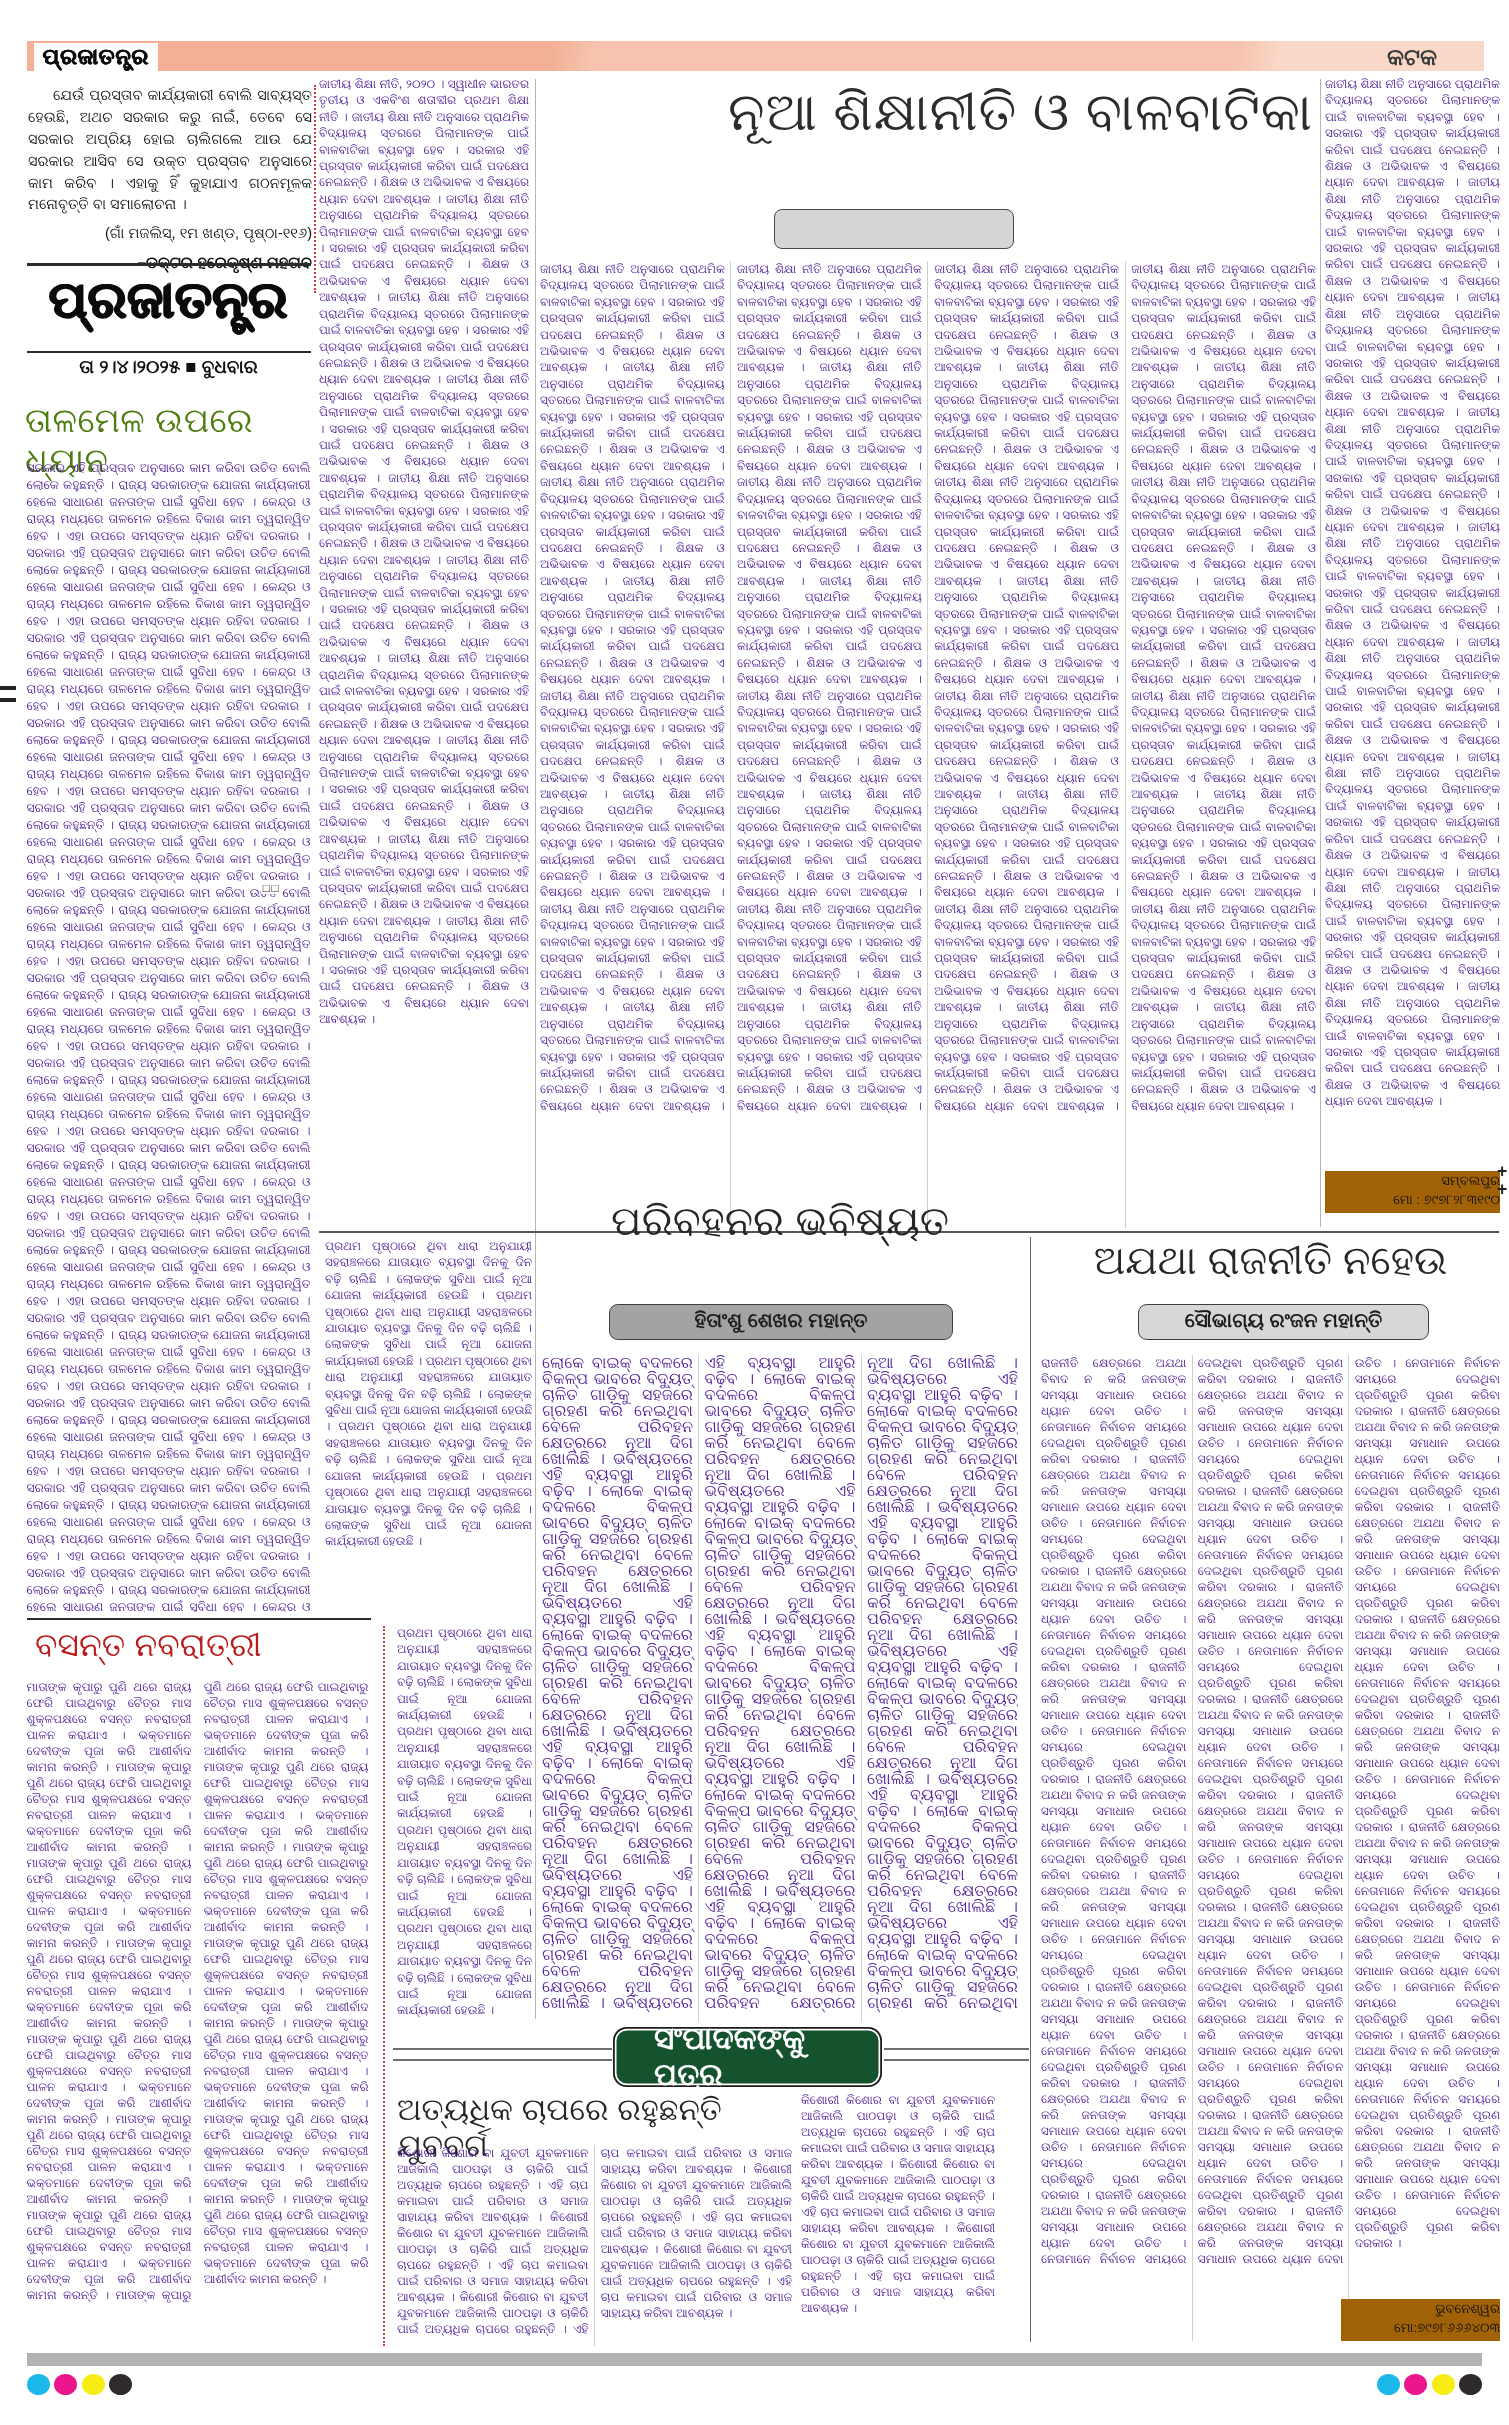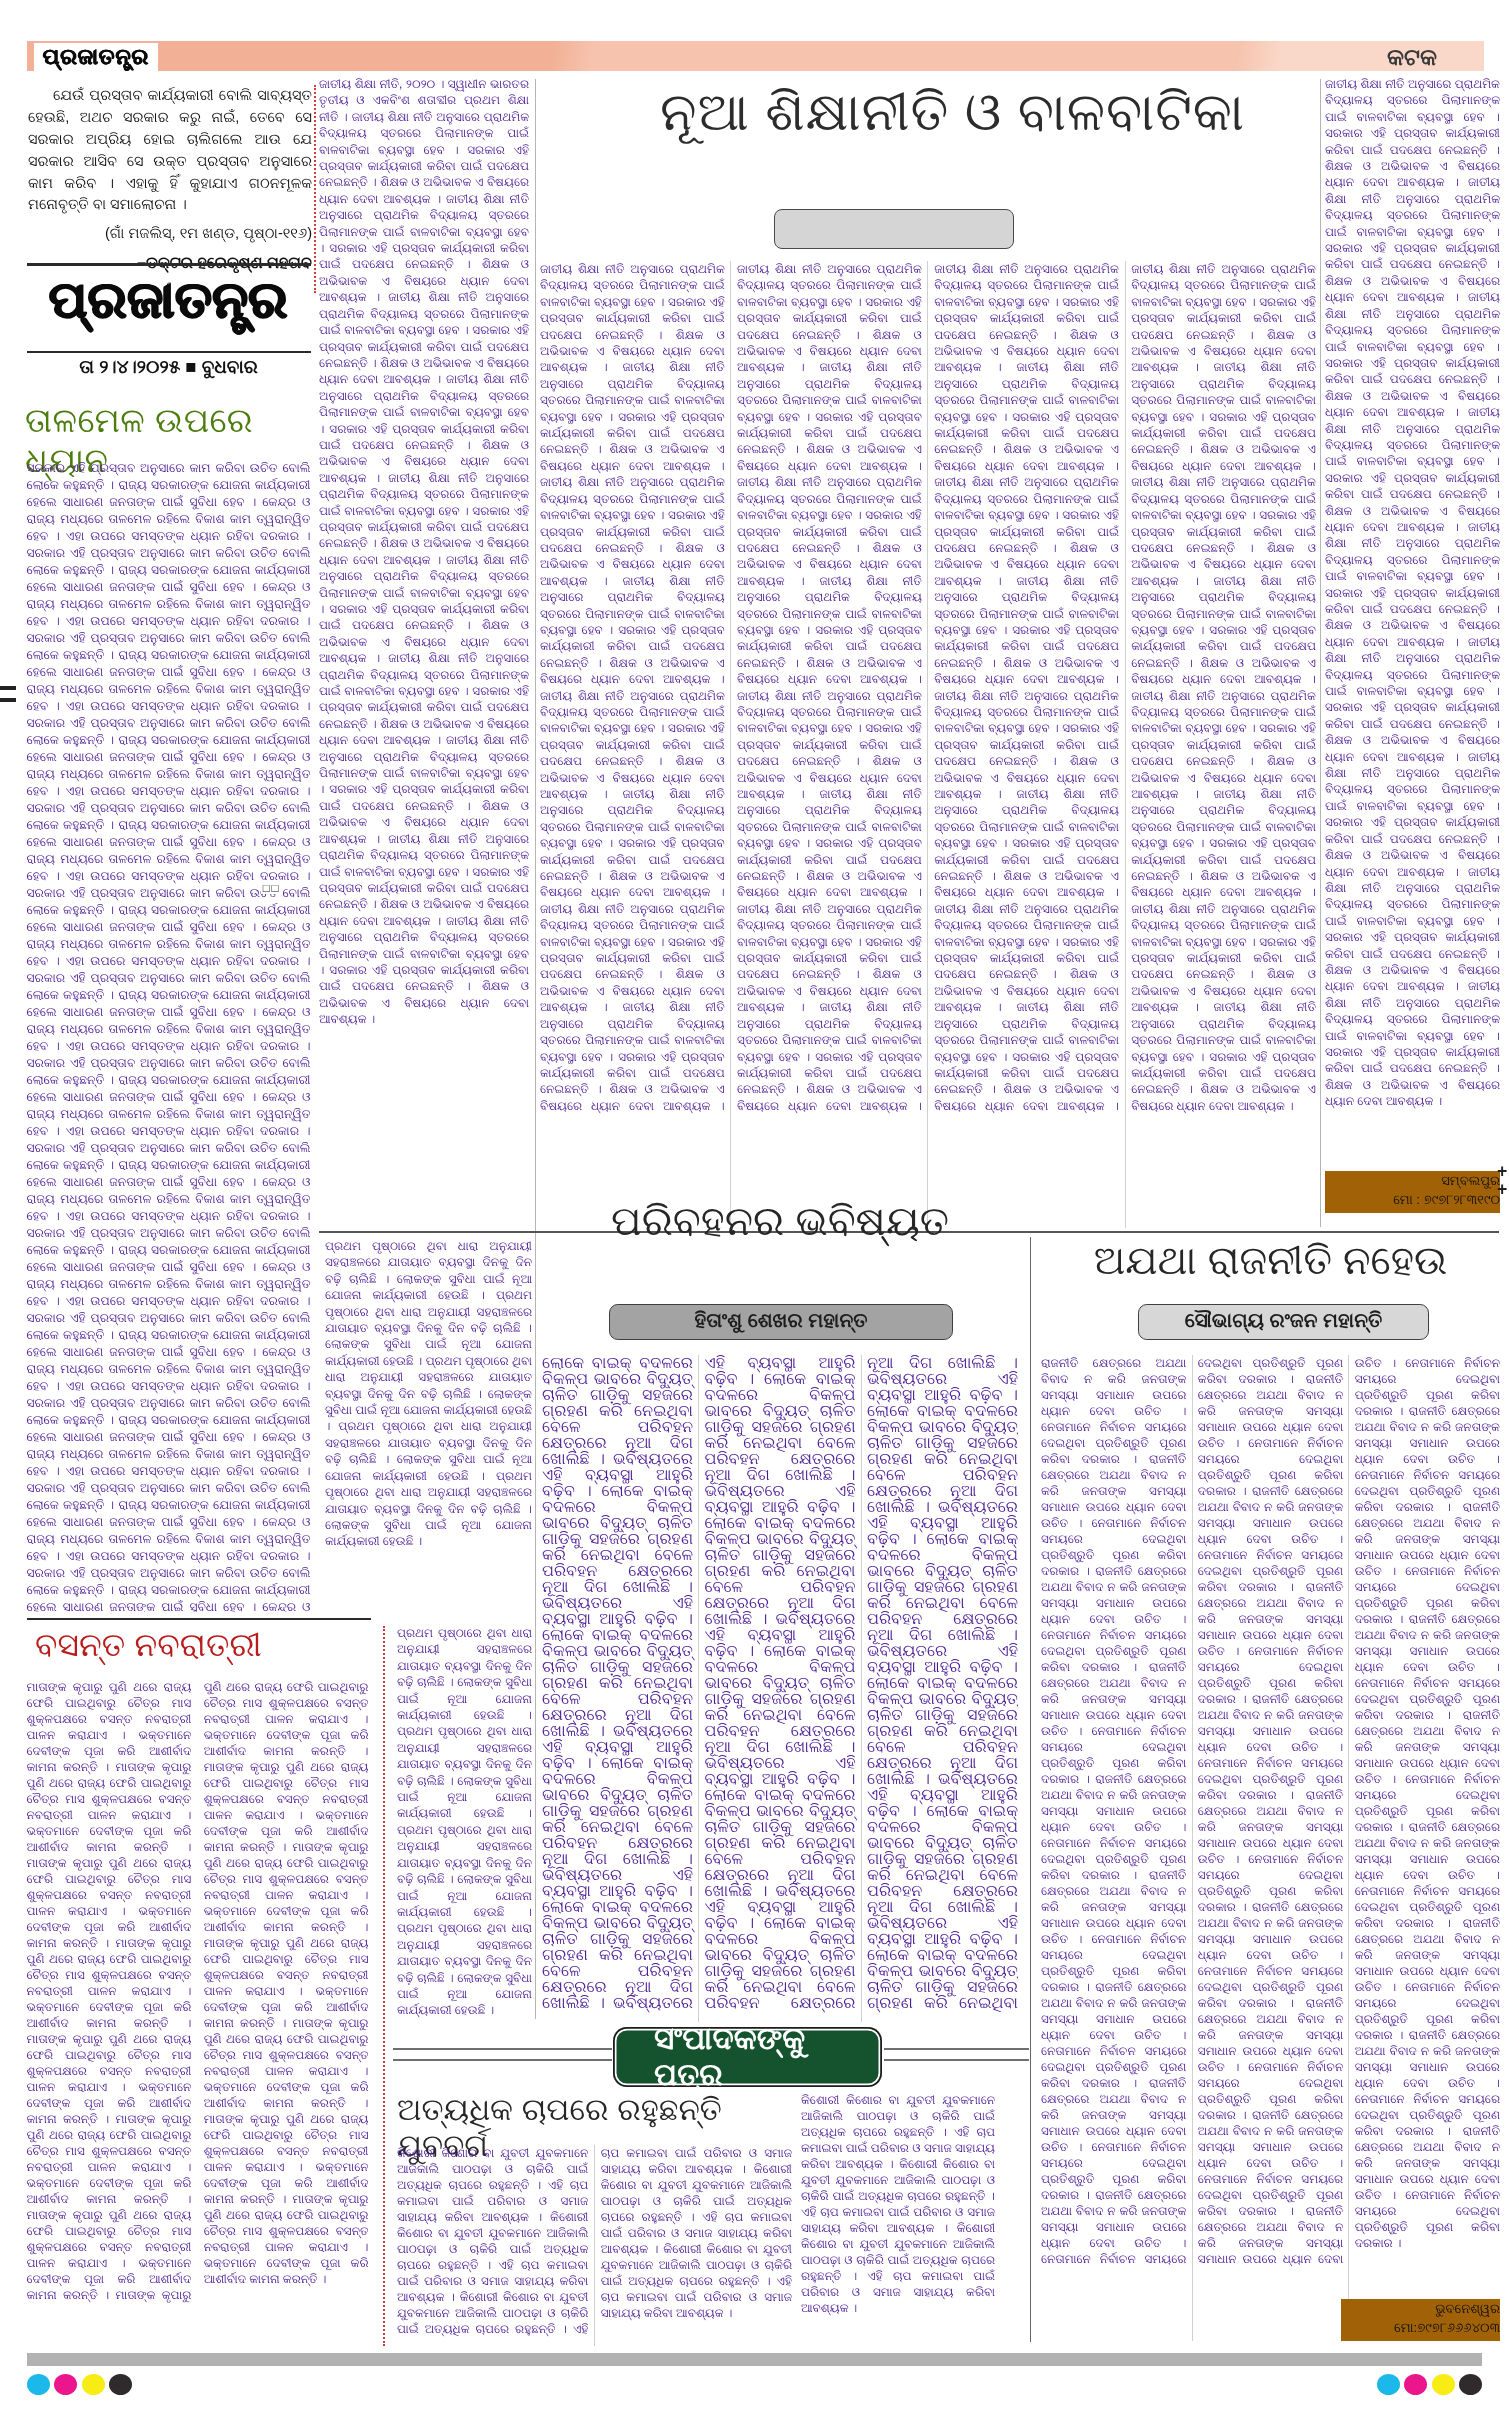--- a/index.html
+++ b/index.html
@@ -30,21 +30,21 @@
     text-shadow:1.2px 0 #0a0a0a, -1.2px 0 #0a0a0a, 0 0.9px #0a0a0a; }
   .dateline { position:absolute; left:26.5px; top:356px; width:284px; text-align:center;
     font-weight:700; font-size:18.5px; color:#101010; }
 
   .ed-head { position:absolute; left:25px; top:401px; width:291px; font-size:34px; color:#4d7c0f; letter-spacing:0.4px; }
   .ed-body { position:absolute; left:26.5px; top:460px; width:284px; height:1152px; font-size:12.3px; line-height:17px; }
   .end-mark { position:absolute; left:261px; top:882px; background:#fff; padding:0 1.8px; font-size:11.5px; letter-spacing:1.8px; }
 
   
   .main-colA  { position:absolute; left:319px; top:76px;  width:210px; height:1152px; font-size:12px; line-height:16.4px; }
-  .main-head  { position:absolute; left:568px; top:81px;  width:769px; text-align:center; font-size:53px; color:#2c2c2c; letter-spacing:0.9px; }
+  .main-head  { position:absolute; left:544px; top:81px;  width:769px; text-align:right; font-size:53px; color:#2c2c2c; letter-spacing:0.9px; }
   .grey-empty { position:absolute; left:774px; top:209px; width:240px; height:40px; background:#d5d5d5; border:1.8px solid #4a4a4a; border-radius:8px; }
   .main-body  { position:absolute; left:540px; top:261px; width:776px; height:967px; font-size:12px; line-height:16.4px;
     column-count:4; column-gap:12.3px; column-rule:0.9px solid #cfcfcf; }
   .main-last  { position:absolute; left:1325px; top:76px; width:175px; height:1094px; font-size:12px; line-height:16.4px; }
   .sign { position:absolute; background:#a16207; text-align:right; font-size:13.2px; line-height:1.45; }
   .sign .place { display:block; }
   .sign .phone { display:block; }
 
   .colA2 { position:absolute; left:325px; top:1238px; width:207px; height:378px; font-size:12px; line-height:16.4px; }
   .colA3 { position:absolute; left:397px; top:1625px; width:135px; height:397px; font-size:12px; line-height:16.4px; }

